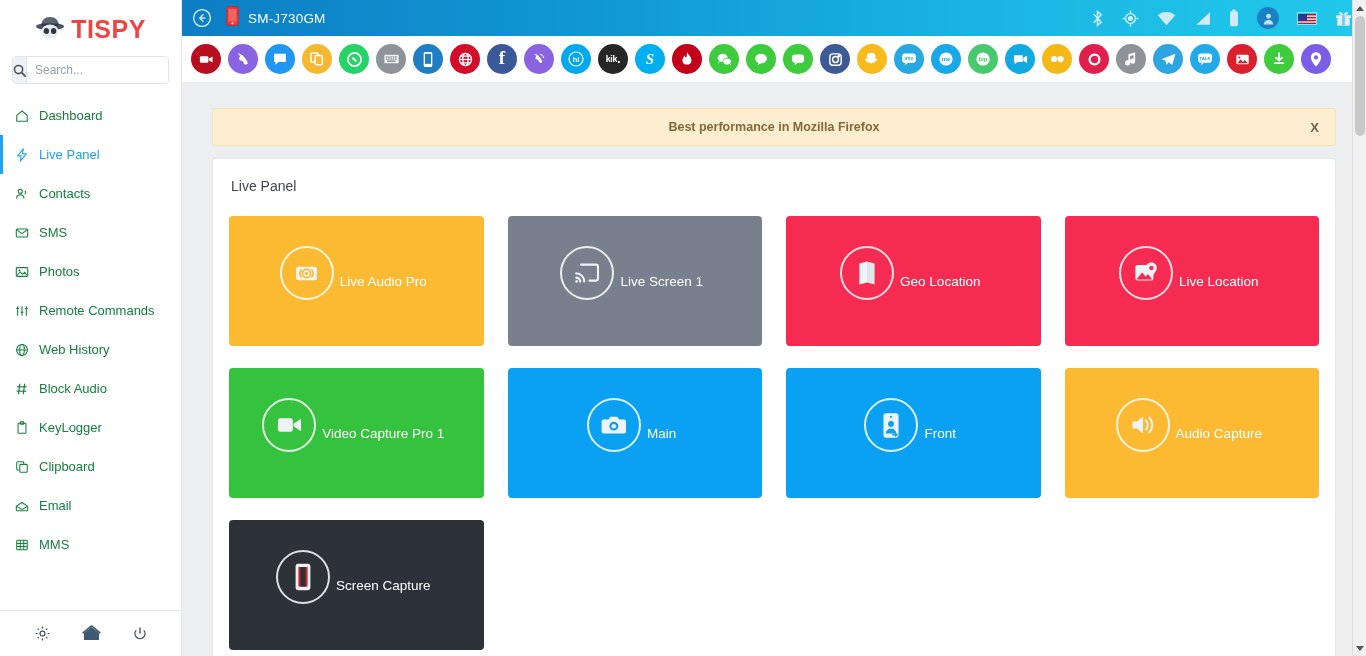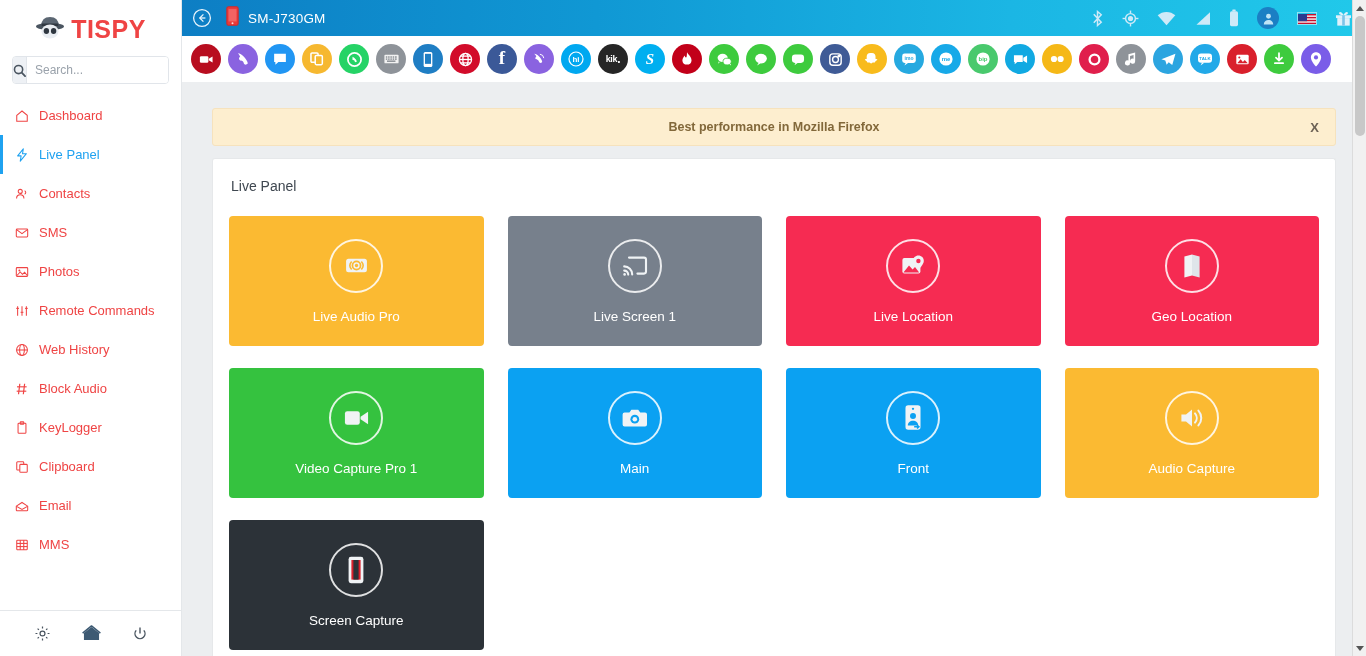--- a/index.html
+++ b/index.html
@@ -42,21 +42,21 @@
   .search-input {
     flex: 1; border: none; outline: none; font-size: 12px;
     padding: 0 8px; color: #737373; font-family:"Liberation Sans", sans-serif;
     background: #fff;
   }
   .search-input::placeholder { color: #9aa2ab; }
 
   .nav { flex: 1; overflow: hidden; padding-top: 2px; }
   .nav-item {
     height: 39px; display: flex; align-items: center; gap: 9px;
-    padding-left: 14px; color: #ef4444; font-size: 13px;
+    padding-left: 14px; color: #15803d; font-size: 13px;
     position: relative; cursor: pointer;
   }
   .nav-item .ni-icon { width: 16px; display:flex; align-items:center; justify-content:center; }
   .nav-item.active { color: #1fa2f0; }
   .nav-item.active::before {
     content:""; position:absolute; left:0; top:0; bottom:0; width:3px; background:#1fa2f0;
   }
   .sidebar-footer {
     height: 46px; border-top: 1px solid #e4e7ea;
     display: flex; align-items: center; justify-content: space-around;
@@ -119,21 +119,21 @@
     min-height: 520px; padding: 16px 16px 0 16px;
   }
   .panel-title { font-size: 14px; color: #3f4750; margin: 3px 0 22px 2px; }
 
   .card-grid {
     display: grid; grid-template-columns: repeat(4, 1fr);
     gap: 22px 24px;
   }
   .card {
     height: 130px; border-radius: 4px; cursor: pointer;
-    display: flex; flex-direction: column; align-items: center; justify-content: center;
+    display: flex; flex-direction: row; align-items: center; justify-content: center;
     position: relative; overflow: hidden;
     background-image: radial-gradient(rgba(255,255,255,.17) 1px, transparent 1px);
     background-size: 9px 9px;
   }
   .card-ring {
     width: 54px; height: 54px; border-radius: 50%;
     border: 2px solid rgba(255,255,255,.85);
     display:flex; align-items:center; justify-content:center;
     margin-bottom: 16px;
   }
@@ -640,38 +640,38 @@
                   <path d="M2.2 12.4a8 8 0 0 1 8 8"></path>
                   <path d="M2.2 16.6a4 4 0 0 1 4 4"></path>
                   <circle cx="2.6" cy="20.4" r="1.3" fill="#f0f3f5" stroke="none"></circle>
                 </svg>
               </span>
               <span class="card-label">Live Screen 1</span>
             </div>
 
             <div class="card" style="background:#f62b52">
               <span class="card-ring">
+                <svg width="22" height="26" viewBox="0 0 22 26">
+                  <path d="M3.4 3.6 11 1.6v20.8L3.4 24.4z" fill="#f0f3f5"></path>
+                  <path d="M11 1.6 18.6 3.6v20.8L11 22.4z" fill="#dfe5ea"></path>
+                </svg>
+              </span>
+              <span class="card-label">Geo Location</span>
+            </div>
+
+            <div class="card" style="background:#f62b52">
+              <span class="card-ring">
                 <svg width="26" height="26" viewBox="0 0 26 26">
                   <rect x="2.4" y="5" width="18" height="15.6" rx="2" fill="#f0f3f5"></rect>
                   <path d="M3.4 19.4 9 12.6l3.6 4 2.4-2.6 4.2 5.4z" fill="#f62b52"></path>
                   <path d="M18.4 2.6c3 0 5.4 2.4 5.4 5.4 0 3.6-5.4 8.6-5.4 8.6S13 11.6 13 8c0-3 2.4-5.4 5.4-5.4z" fill="#f0f3f5"></path>
                   <circle cx="18.4" cy="8" r="2.2" fill="#f62b52"></circle>
                 </svg>
               </span>
               <span class="card-label">Live Location</span>
-            </div>
-
-            <div class="card" style="background:#f62b52">
-              <span class="card-ring">
-                <svg width="22" height="26" viewBox="0 0 22 26">
-                  <path d="M3.4 3.6 11 1.6v20.8L3.4 24.4z" fill="#f0f3f5"></path>
-                  <path d="M11 1.6 18.6 3.6v20.8L11 22.4z" fill="#dfe5ea"></path>
-                </svg>
-              </span>
-              <span class="card-label">Geo Location</span>
             </div>
 
             <div class="card" style="background:#35c23f">
               <span class="card-ring">
                 <svg width="27" height="20" viewBox="0 0 28 20">
                   <rect x="2" y="3" width="15.4" height="14" rx="2.4" fill="#f0f3f5"></rect>
                   <path d="M18.2 8.6 26 3.6v12.8l-7.8-5z" fill="#f0f3f5"></path>
                 </svg>
               </span>
               <span class="card-label">Video Capture Pro 1</span>

